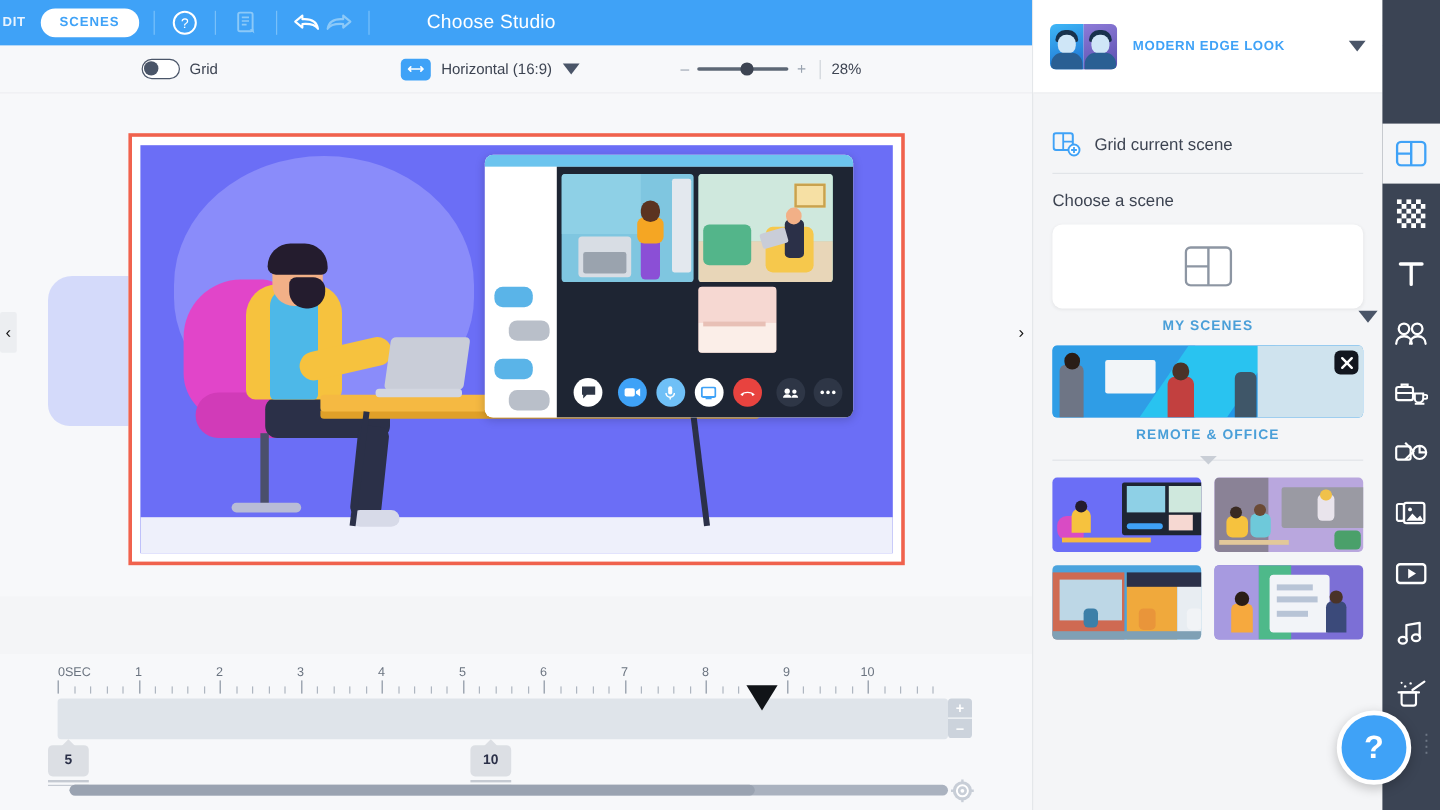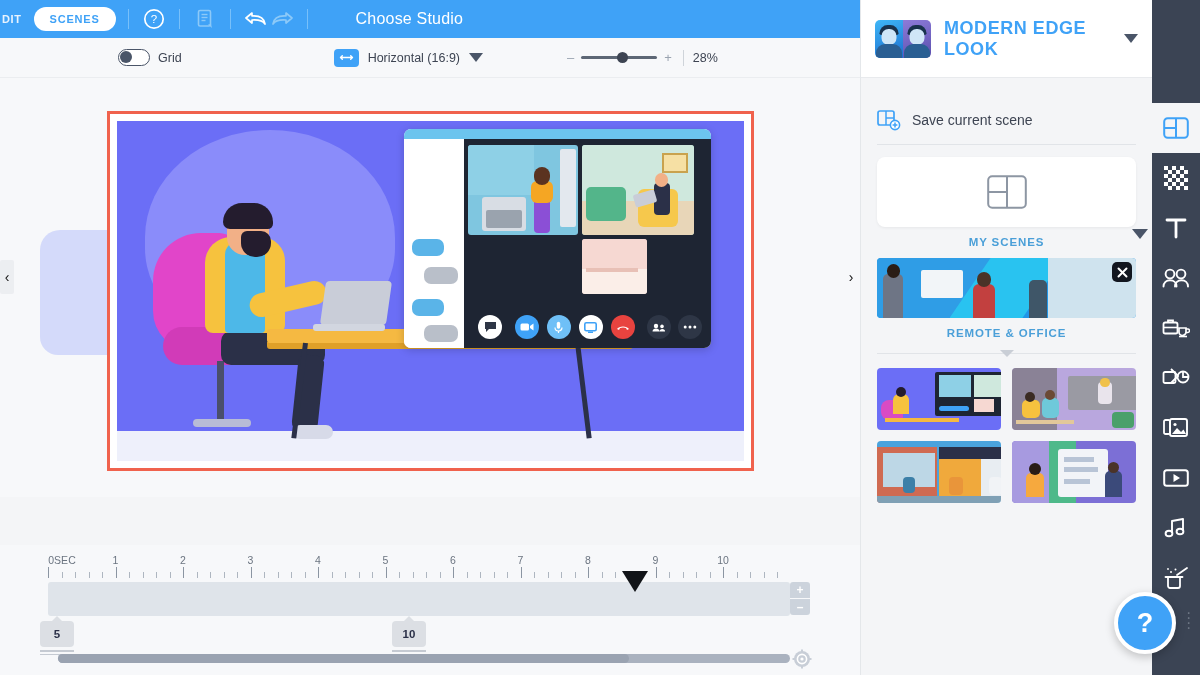--- a/index.html
+++ b/index.html
@@ -287,21 +287,21 @@
   .look-thumb {
     width:56px; height:38px; border-radius:5px; overflow:hidden; display:flex;
     flex-shrink:0;
   }
   .look-thumb .lt-a { flex:1; background:linear-gradient(160deg,#3fb7f7,#1b6fd0); position:relative; }
   .look-thumb .lt-b { flex:1; background:linear-gradient(160deg,#8d7bd8,#5a4fae); position:relative; }
   .lt-head { position:absolute; left:50%; top:9px; transform:translateX(-50%); width:15px; height:16px; border-radius:7px; background:#cfe6f7; }
   .lt-hair { position:absolute; left:50%; top:5px; transform:translateX(-50%); width:19px; height:10px; border-radius:9px 9px 2px 2px; background:#18324d; }
   .lt-body { position:absolute; left:50%; bottom:0; transform:translateX(-50%); width:26px; height:14px; border-radius:9px 9px 0 0; background:#2a5f93; }
   .look-name {
-    color:#3fa2f7; font-size:18px; font-weight:bold; letter-spacing:.55px; flex:1;
+    color:#3fa2f7; font-size:11px; font-weight:bold; letter-spacing:.55px; flex:1;
   }
   .panel-body { padding:14px 16px 0; }
   .search-box {
     background:#ffffff; border-radius:20px; height:38px; display:flex;
     align-items:center; padding:0 16px; box-shadow:0 1px 3px rgba(0,0,0,.07);
   }
   .search-box input {
     flex:1; border:none; outline:none; font-size:13.5px; color:#3d4452;
     font-family:"Liberation Sans", sans-serif; background:transparent;
   }
@@ -718,24 +718,25 @@
 
       <div class="save-row">
         <svg width="24" height="22" viewBox="0 0 24 22">
           <rect x="1" y="2" width="16" height="14" rx="2" fill="none" stroke="#3fa2f7" stroke-width="1.7"></rect>
           <line x1="9" y1="2" x2="9" y2="16" stroke="#3fa2f7" stroke-width="1.5"></line>
           <line x1="9" y1="9" x2="17" y2="9" stroke="#3fa2f7" stroke-width="1.5"></line>
           <circle cx="18" cy="16" r="4.6" fill="#fff" stroke="#3fa2f7" stroke-width="1.6"></circle>
           <line x1="18" y1="13.6" x2="18" y2="18.4" stroke="#3fa2f7" stroke-width="1.5"></line>
           <line x1="15.6" y1="16" x2="20.4" y2="16" stroke="#3fa2f7" stroke-width="1.5"></line>
         </svg>
-        <span class="save-label">Save current scene</span>
+        <span class="save-label">Grid current scene</span>
       </div>
 
       <div class="hr"></div>
+      <div class="choose-label">Choose a scene</div>
 
       <div class="myscenes-card">
         <svg width="40" height="34" viewBox="0 0 40 34">
           <rect x="1.2" y="1.2" width="37.6" height="31.6" rx="4" fill="none" stroke="#8d96a3" stroke-width="2"></rect>
           <line x1="20" y1="1.2" x2="20" y2="32.8" stroke="#8d96a3" stroke-width="2"></line>
           <line x1="1.2" y1="17" x2="20" y2="17" stroke="#8d96a3" stroke-width="2"></line>
         </svg>
         <div class="card-caret"></div>
       </div>
       <div class="cat-title">MY SCENES</div>

